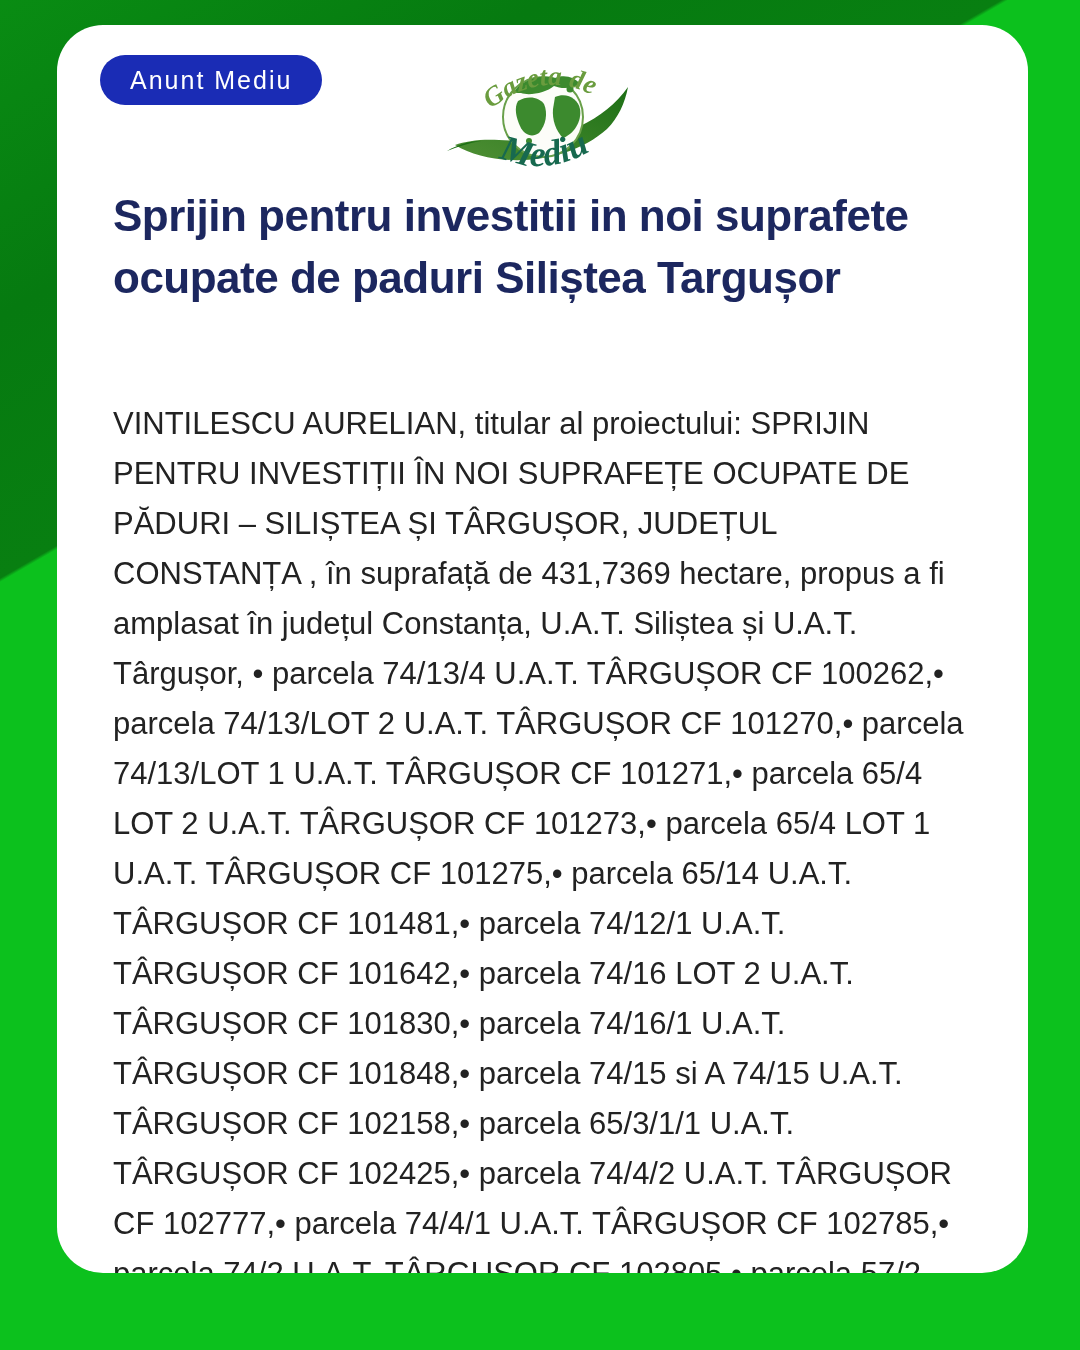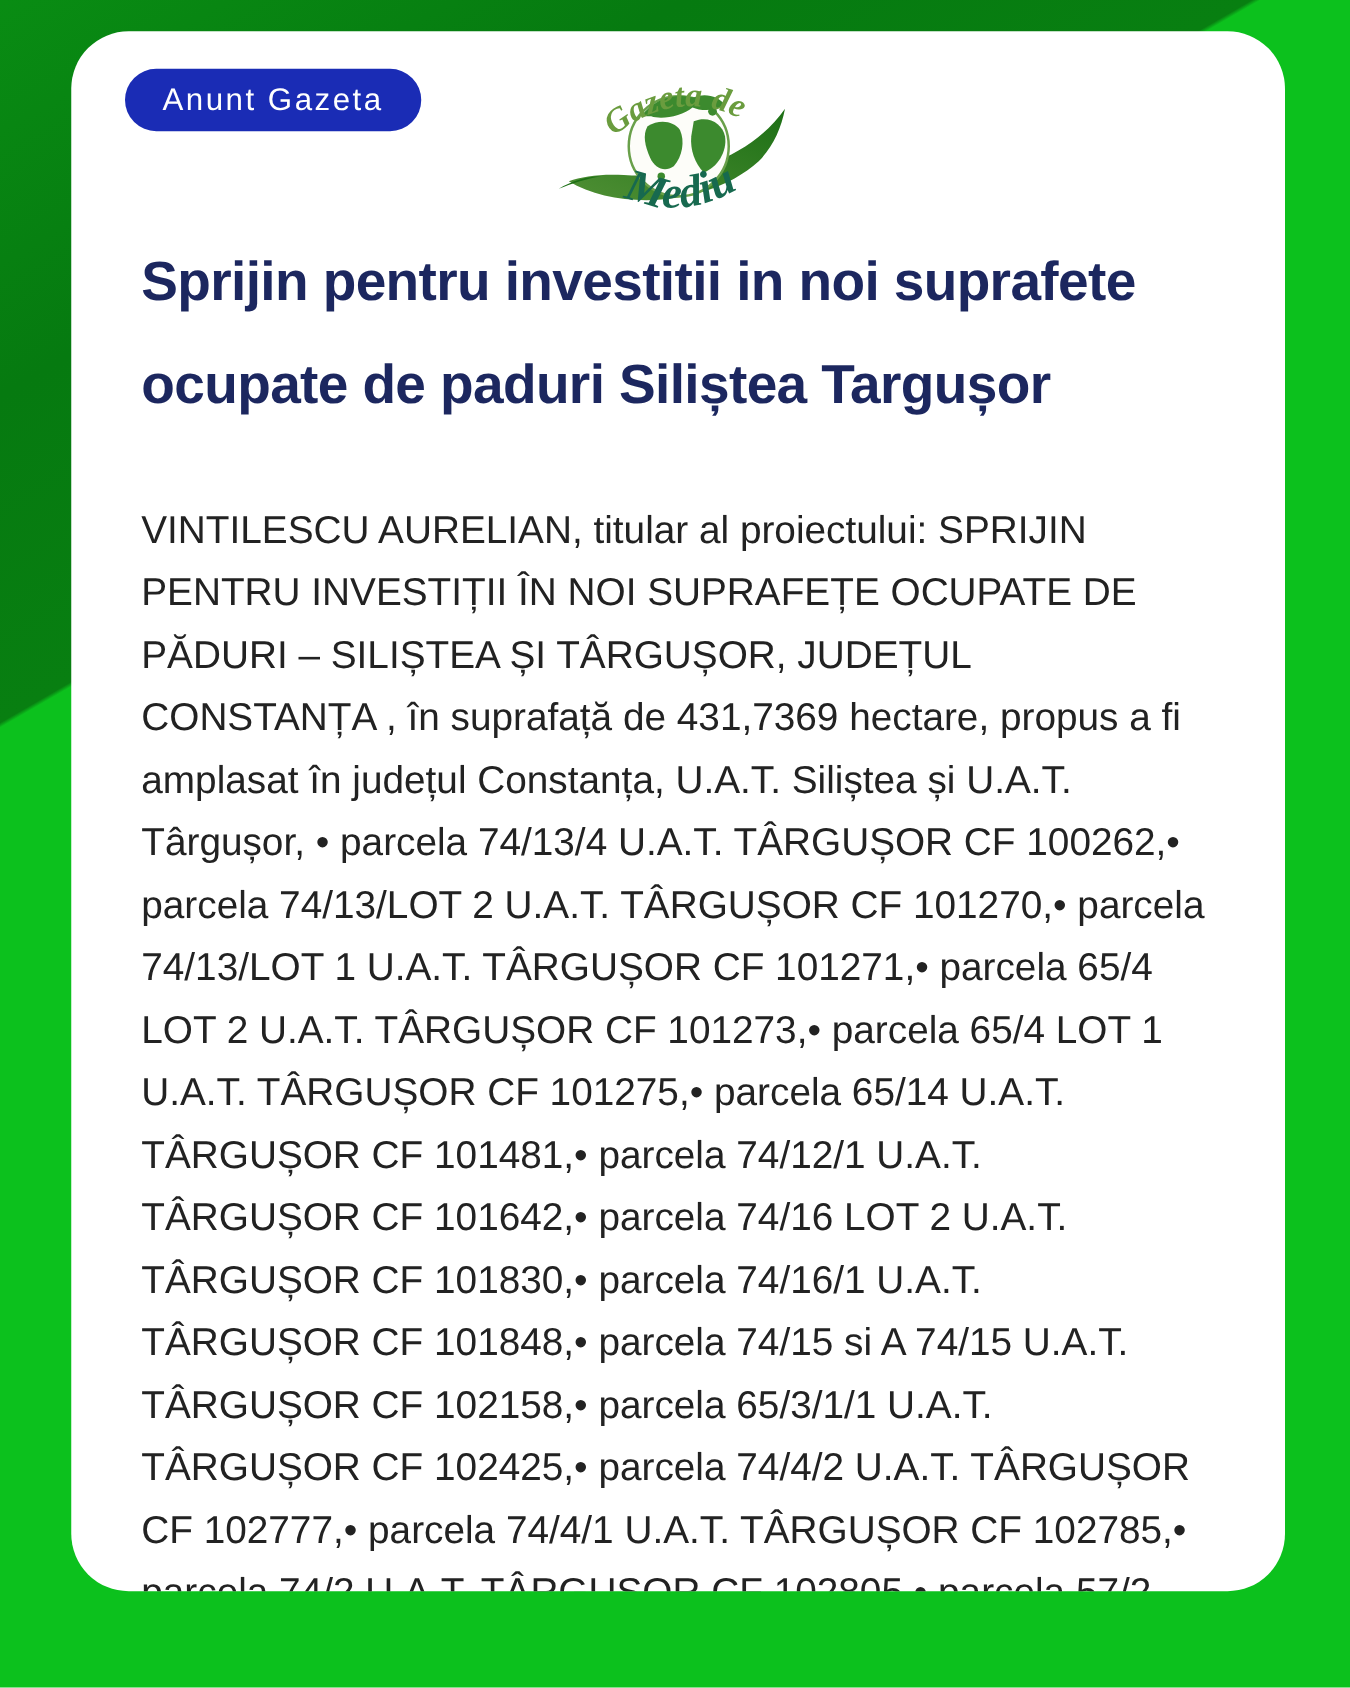--- a/index.html
+++ b/index.html
@@ -62,21 +62,21 @@
     font-size: 36px;
     fill: #17694f;
   }
   .headline {
     position: absolute;
     left: 56px;
     top: 160px;
     width: 892px;
     margin: 0;
     font-size: 44px;
-    line-height: 82px;
+    line-height: 62px;
     font-weight: 700;
     letter-spacing: -0.5px;
     color: #1c275f;
   }
   .body-text {
     position: absolute;
     left: 56px;
     top: 374px;
     width: 856px;
     margin: 0;
@@ -84,21 +84,21 @@
     line-height: 50px;
     font-weight: 400;
     color: #222222;
   }
 </style>
 </head>
 <body>
 
 <div class="card">
 
-  <button class="badge">Anunt Gazeta</button>
+  <button class="badge">Anunt Mediu</button>
 
   <svg class="logo" viewBox="0 0 200 152" xmlns="http://www.w3.org/2000/svg">
     <defs>
       <path id="arcTop" d="M 24 94 Q 100 12 176 76" fill="none"></path>
       <path id="arcBottom" d="M 28 102 Q 100 160 174 94" fill="none"></path>
       <linearGradient id="leafGrad" x1="0" y1="1" x2="1" y2="0">
         <stop offset="0" stop-color="#4f8f34"></stop>
         <stop offset="1" stop-color="#1c6f15"></stop>
       </linearGradient>
     </defs>

